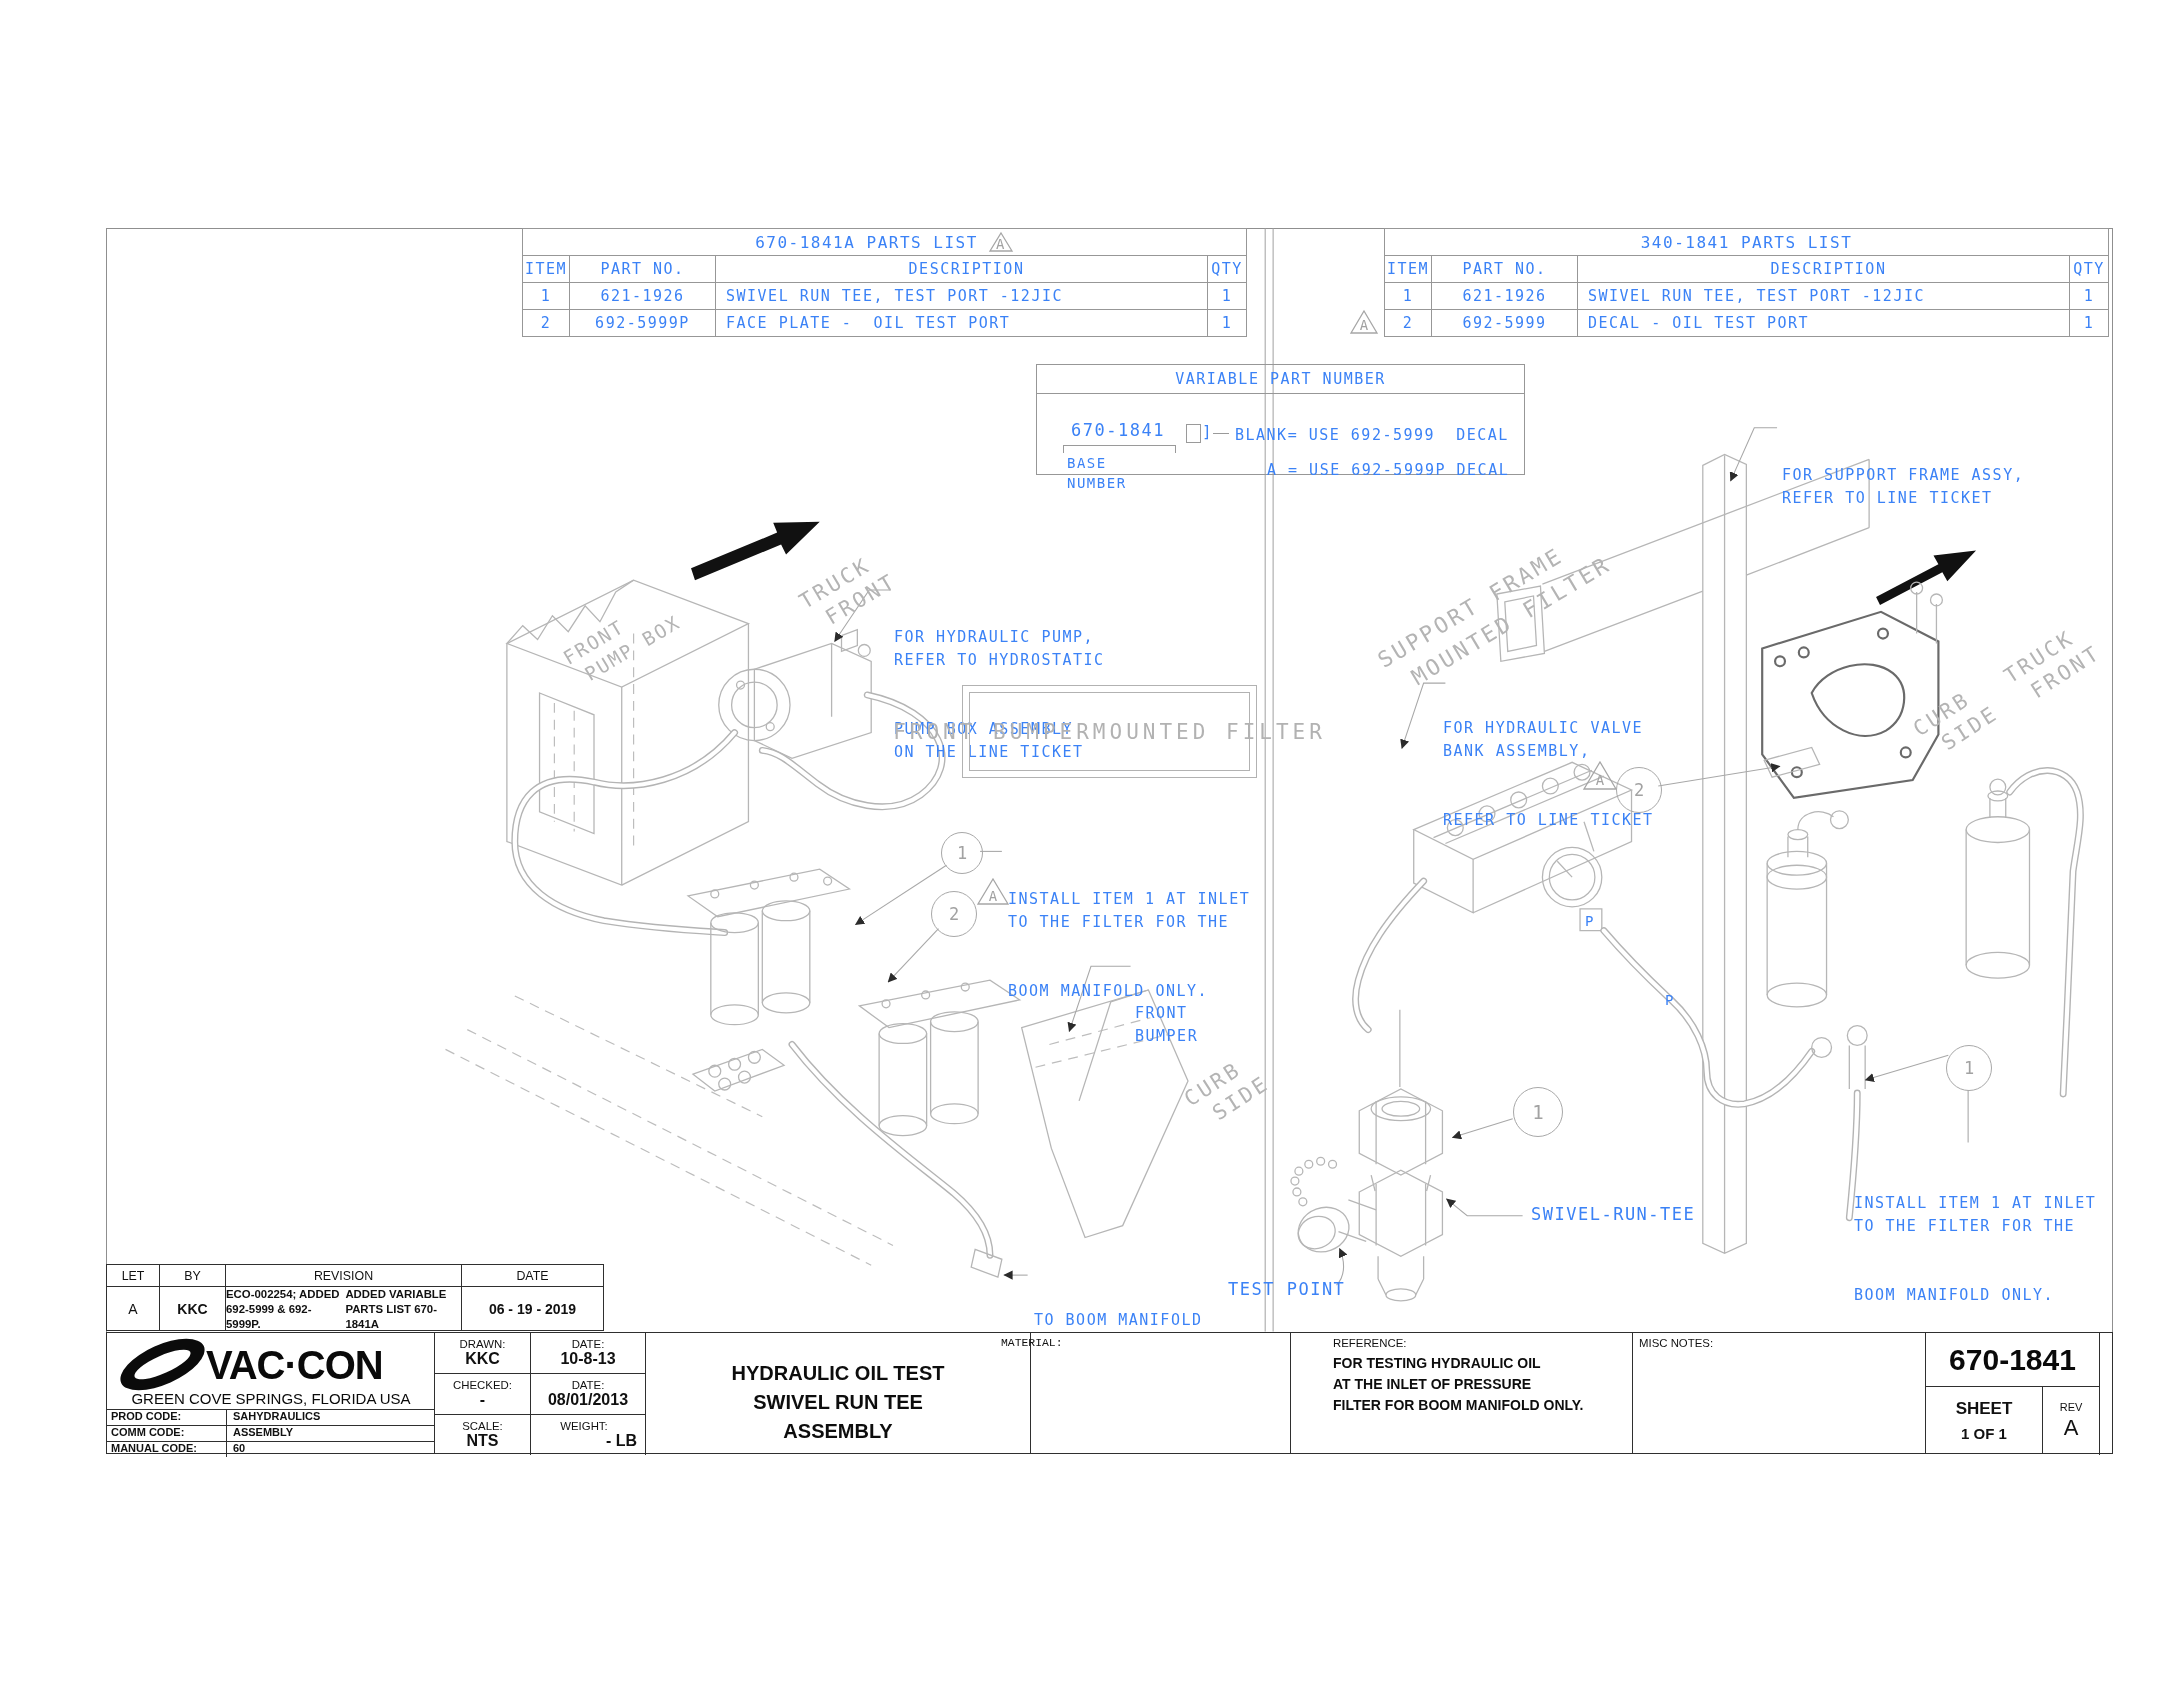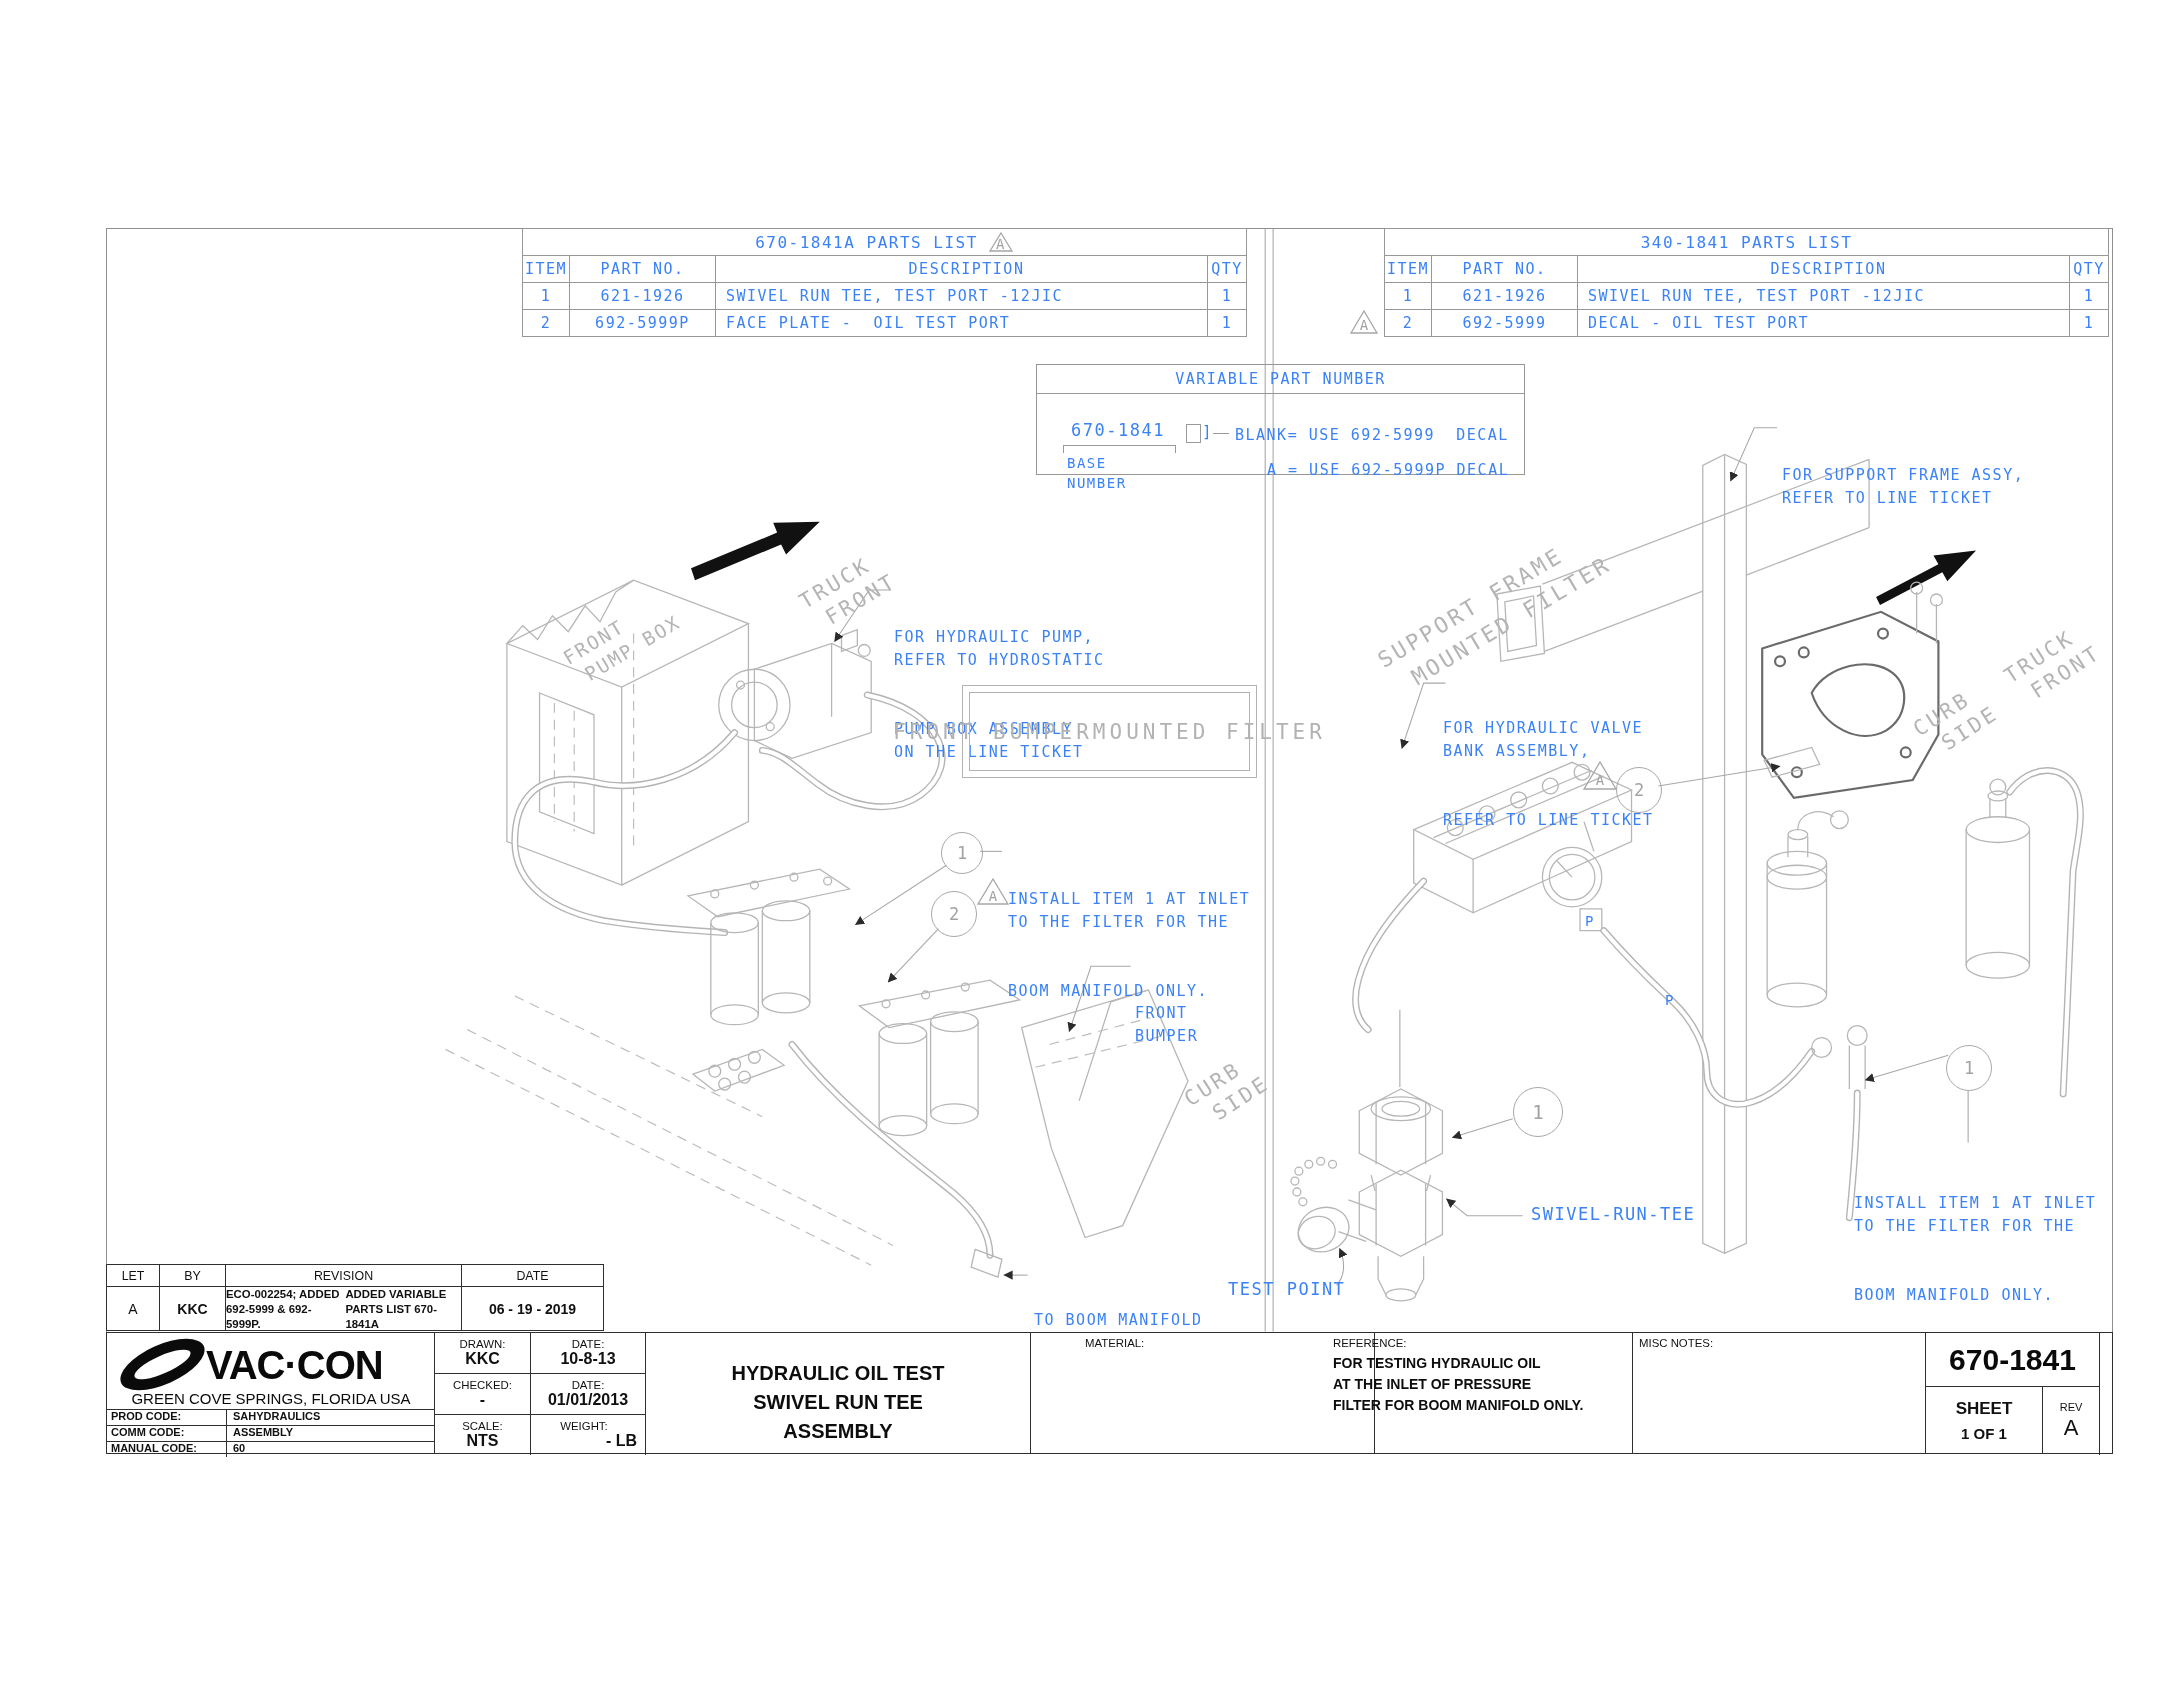--- a/index.html
+++ b/index.html
@@ -450,41 +450,41 @@
       <div class="dg" style="left:96px;top:0;width:115px;height:41px;">
         <span class="tb-label">DATE:</span>
         <span style="font-size:16px;font-weight:700;">10-8-13</span>
       </div>
       <div class="dg" style="left:0;top:41px;width:96px;height:41px;">
         <span class="tb-label">CHECKED:</span>
         <span style="font-size:16px;font-weight:700;">-</span>
       </div>
       <div class="dg" style="left:96px;top:41px;width:115px;height:41px;">
         <span class="tb-label">DATE:</span>
-        <span style="font-size:16px;font-weight:700;">01/01/2013</span>
+        <span style="font-size:16px;font-weight:700;">08/01/2013</span>
       </div>
       <div class="dg" style="left:0;top:81px;width:96px;height:41px;border-bottom:none;">
         <span class="tb-label">SCALE:</span>
         <span style="font-size:16px;font-weight:700;">NTS</span>
       </div>
       <div class="dg" style="left:96px;top:81px;width:115px;height:41px;border-bottom:none;align-items:flex-end;padding-right:8px;">
         <span class="tb-label" style="align-self:center;">WEIGHT:</span>
         <span style="font-size:16px;font-weight:700;">- LB</span>
       </div>
     </div>
 
     <div class="tb-cell" style="left:539px;width:385px;">
       <div class="abs" style="left:0;top:26px;width:100%;text-align:center;font-size:20px;font-weight:600;line-height:29px;color:#0d0d0d;">
         <div>HYDRAULIC OIL TEST</div>
         <div>SWIVEL RUN TEE</div>
         <div>ASSEMBLY</div>
       </div>
     </div>
 
-    <div class="tb-cell" style="left:972px;width:296px;">
+    <div class="tb-cell" style="left:888px;width:296px;font-family:Liberation Mono, monospace;">
       <span class="tb-label abs" style="left:6px;top:4px;">MATERIAL:</span>
     </div>
 
     <div class="tb-cell" style="left:1220px;width:306px;">
       <span class="tb-label abs" style="left:6px;top:4px;">REFERENCE:</span>
       <div class="abs" style="left:6px;top:20px;font-size:14px;font-weight:600;line-height:21px;color:#0d0d0d;">
         <div>FOR TESTING HYDRAULIC OIL</div>
         <div>AT THE INLET OF PRESSURE</div>
         <div>FILTER FOR BOOM MANIFOLD ONLY.</div>
       </div>

